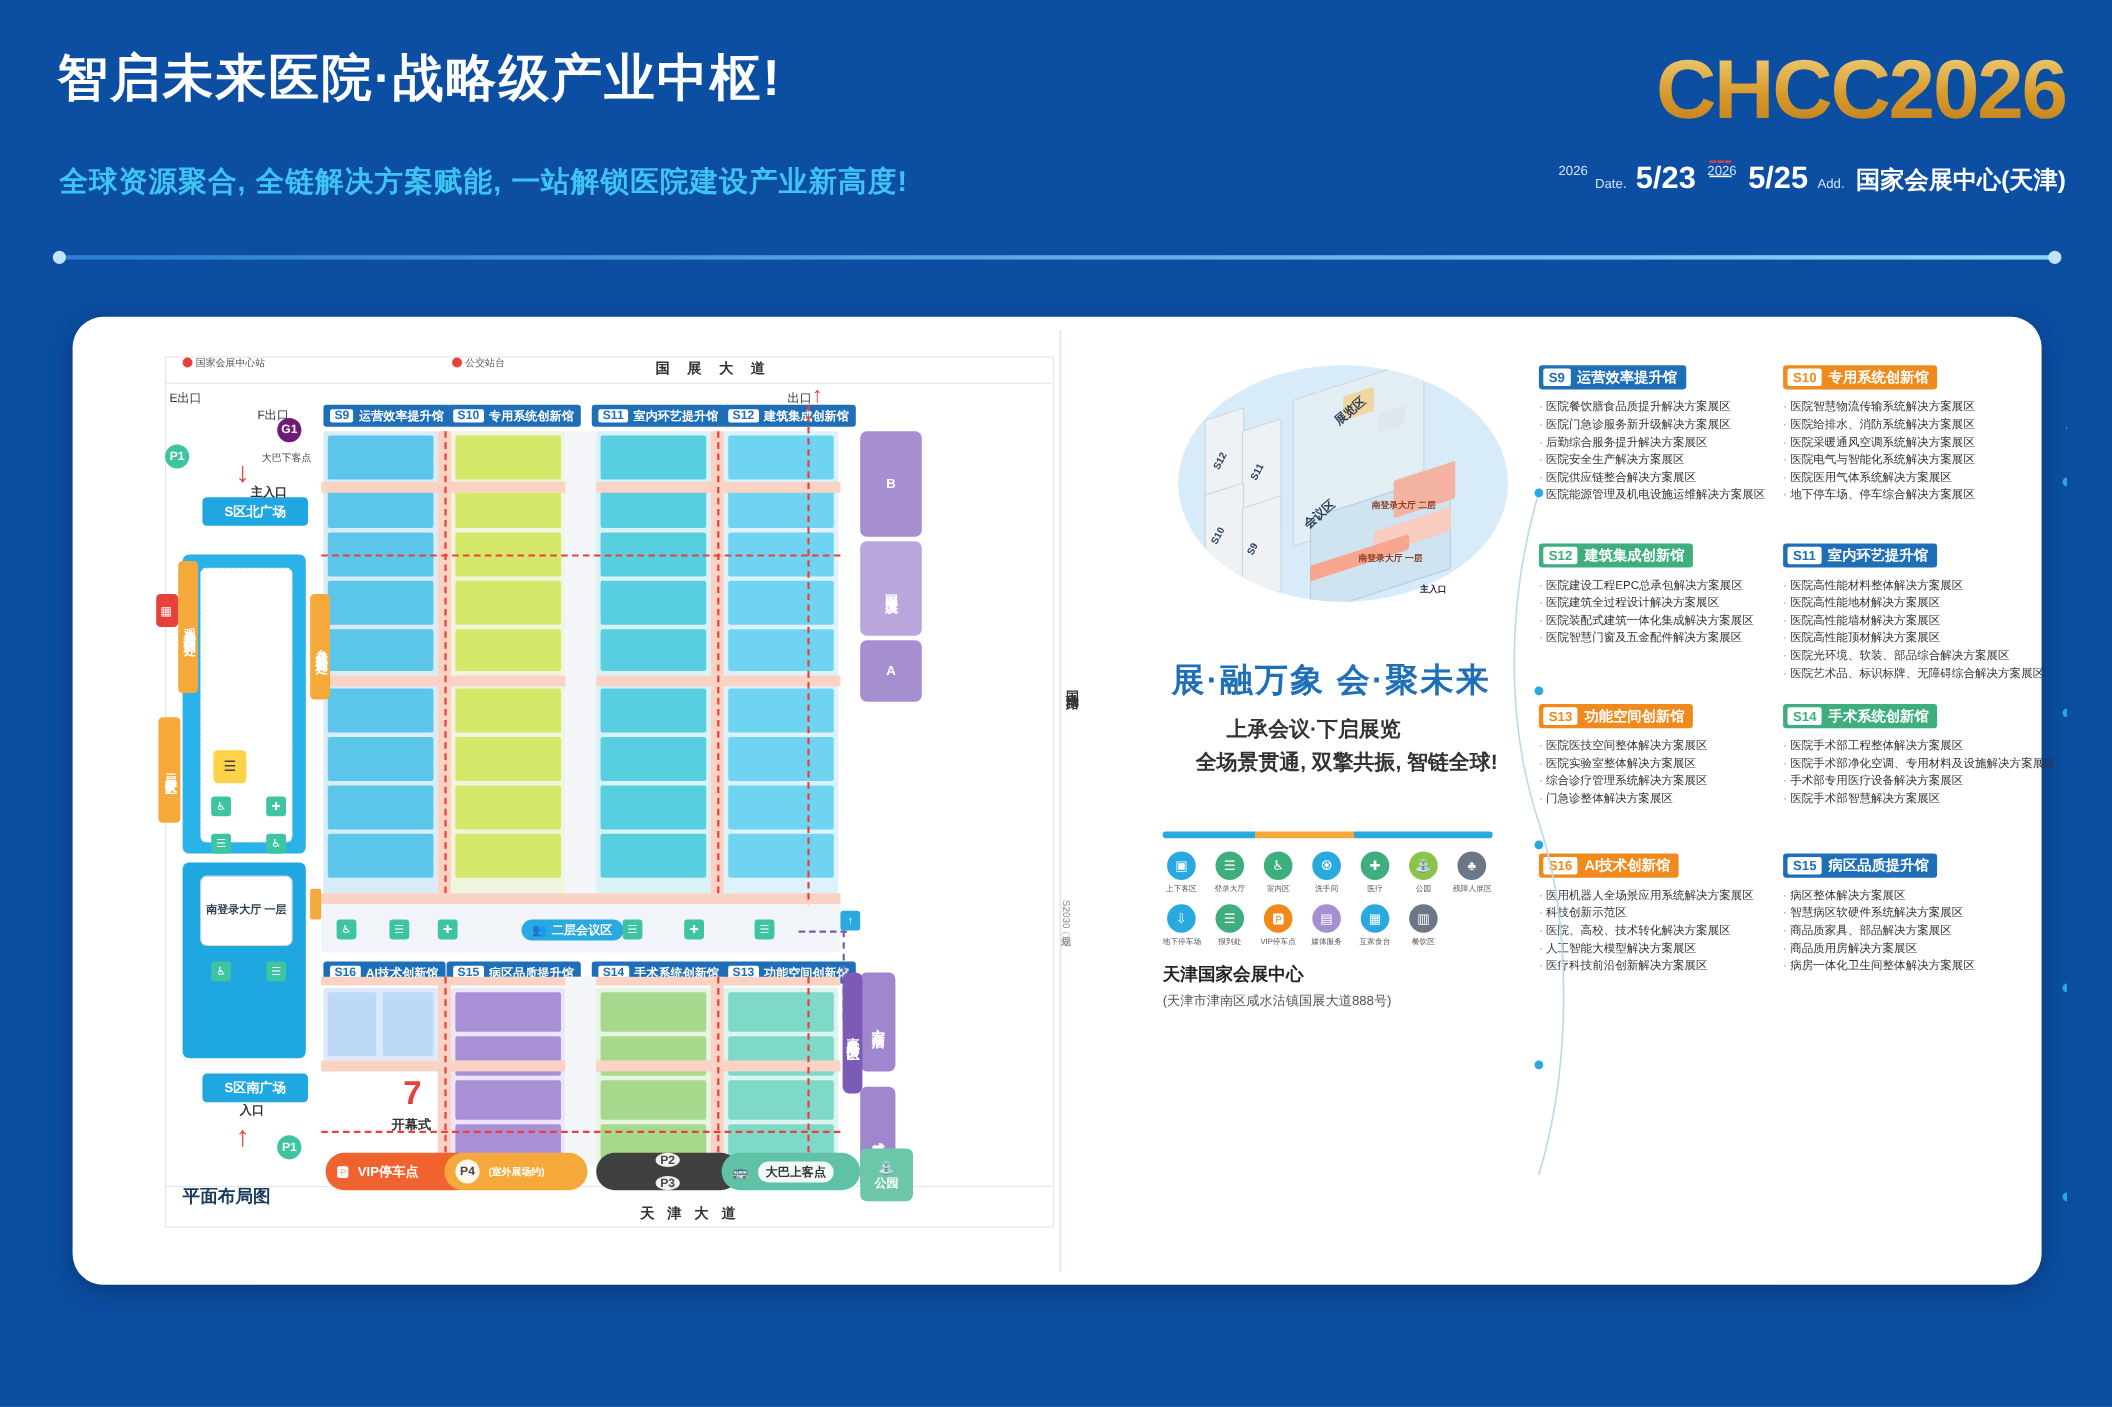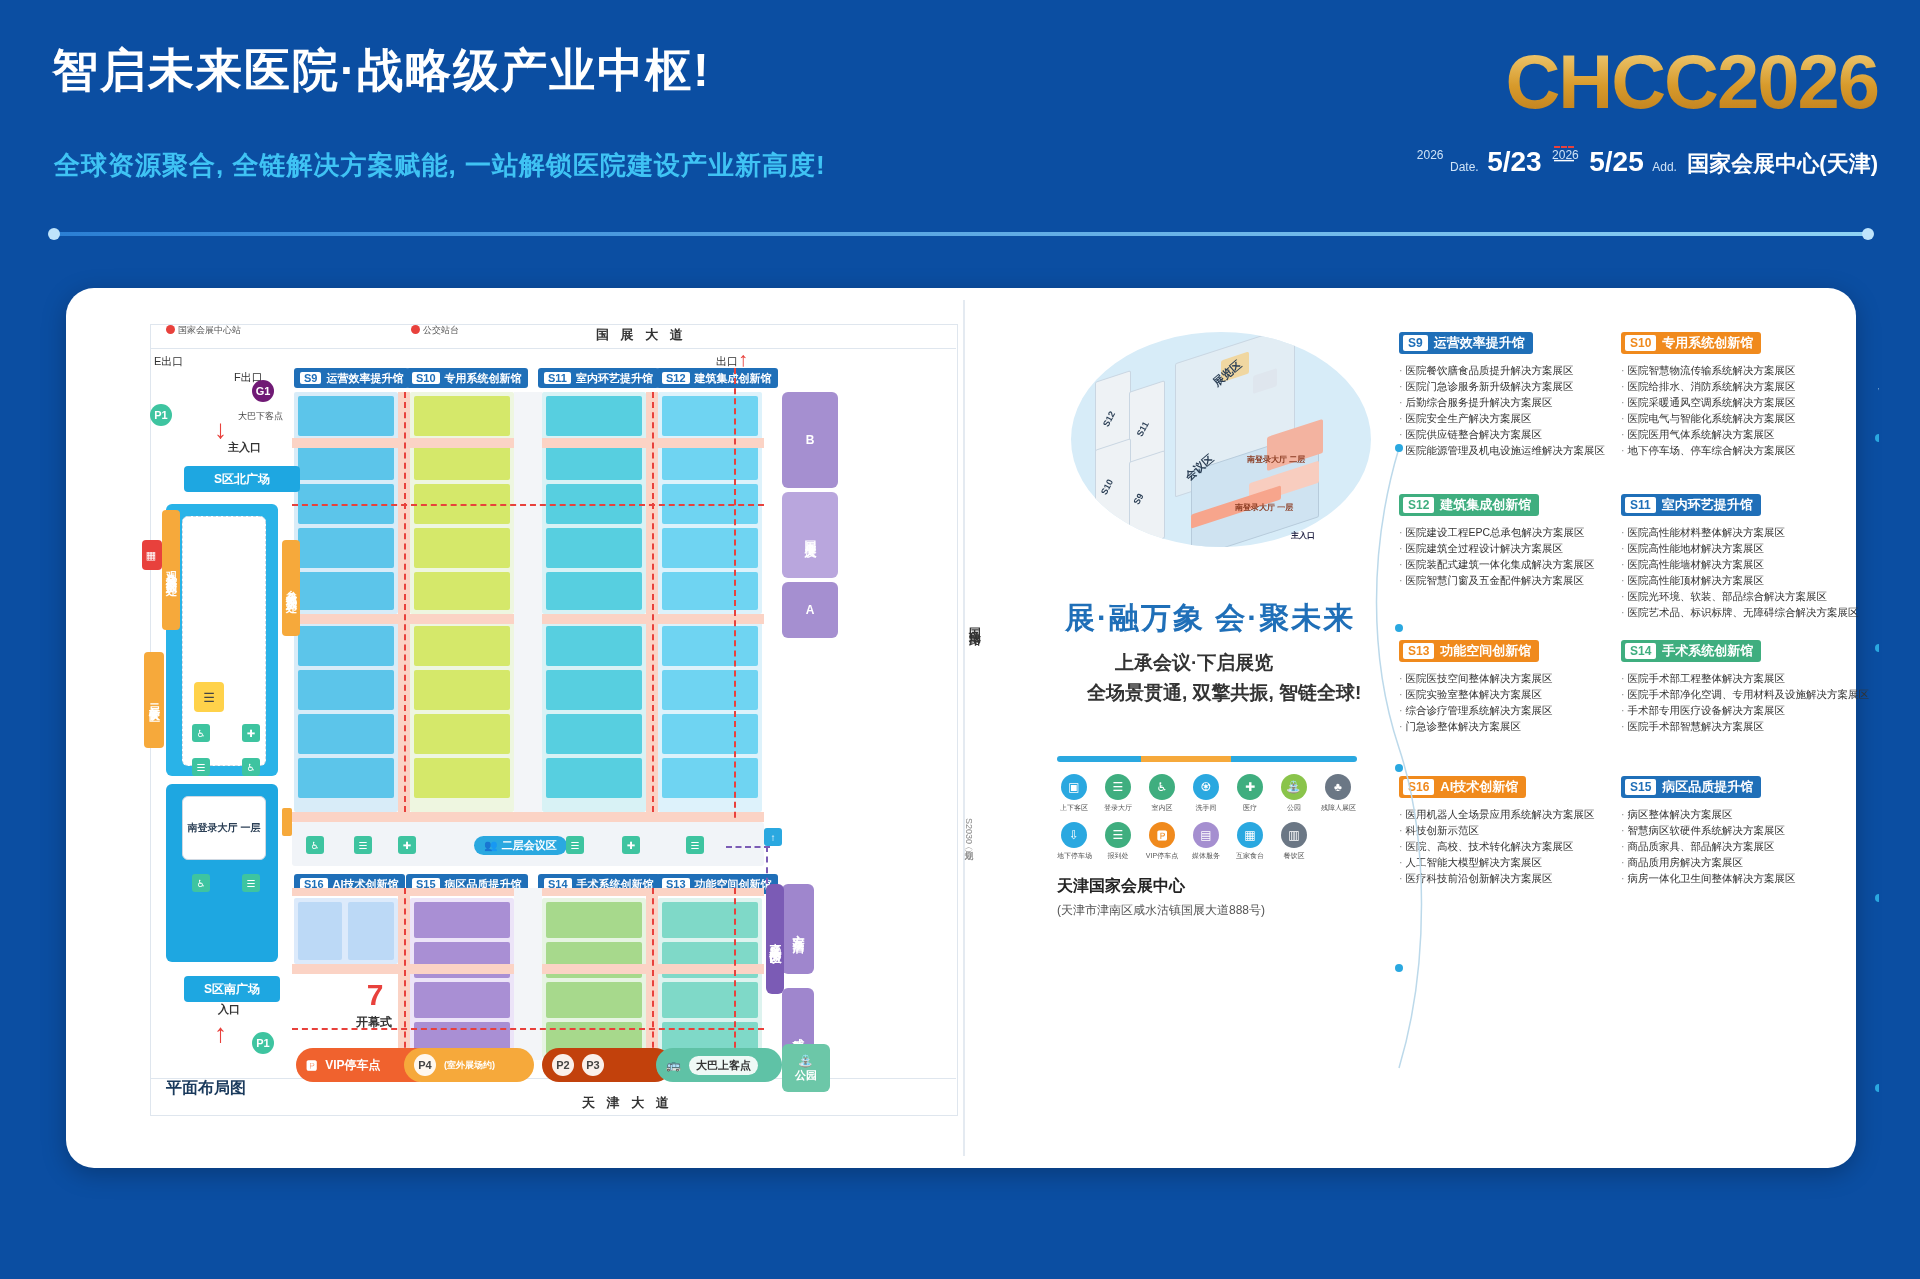--- a/index.html
+++ b/index.html
@@ -57,21 +57,21 @@
     background:#e4eaf1;
   }
 
   
   .plan{position:absolute;left:0;top:0;width:958px;height:880px;}
   .planframe{
     position:absolute;left:84px;top:36px;width:806px;height:790px;
     border:1px solid #dfe6ee;
   }
   .road-top{position:absolute;left:84px;top:36px;width:806px;height:24px;border-bottom:1px solid #dfe6ee;}
-  .road-top-label{position:absolute;left:530px;top:38px;font-size:13px;font-weight:bold;color:#333;letter-spacing:4px;}
+  .road-top-label{position:absolute;left:530px;top:38px;font-size:13px;font-weight:bold;color:#333;letter-spacing:4px;font-family:Liberation Mono, monospace;}
   .road-bottom-label{position:absolute;left:516px;top:806px;font-size:13px;font-weight:bold;color:#333;letter-spacing:4px;}
   .road-right-label{
     position:absolute;left:900px;top:330px;font-size:12px;font-weight:bold;color:#333;
     writing-mode:vertical-rl;letter-spacing:3px;
   }
   .road-vert-num{
     position:absolute;left:896px;top:530px;font-size:9px;color:#888;
     writing-mode:vertical-rl;
   }
   .exitlabel{position:absolute;font-size:11px;color:#333;}
@@ -374,21 +374,21 @@
     <div class="aisle" style="left:226px;top:676px;width:472px;height:10px;"></div>
     <div class="aisle" style="left:226px;top:600px;width:472px;height:8px;"></div>
     <div class="aisleV" style="left:332px;top:600px;width:12px;height:172px;"></div>
     <div class="aisleV" style="left:448px;top:600px;width:28px;height:172px;background:#f3f5f8;"></div>
     <div class="aisleV" style="left:580px;top:600px;width:12px;height:172px;"></div>
     <div class="dashV" style="left:338px;top:600px;height:170px;"></div>
     <div class="dashV" style="left:586px;top:600px;height:170px;"></div>
     <div class="dashV" style="left:668px;top:600px;height:170px;"></div>
     <div class="dash" style="left:226px;top:740px;width:472px;"></div>
 
-    <div class="plaza" style="left:118px;top:178px;width:116px;height:26px;">S区北广场</div>
+    <div class="plaza" style="left:118px;top:164px;width:96px;height:26px;">S区北广场</div>
     <div class="bigblue" style="left:100px;top:216px;width:112px;height:272px;"></div>
     <div class="whiteRound" style="left:116px;top:228px;width:82px;height:248px;border-style:dashed;"></div>
     <div class="orangeBox" style="left:96px;top:222px;width:18px;height:120px;">观众及展商报到处</div>
     <div class="orangeBox" style="left:216px;top:252px;width:18px;height:96px;">参会代表报到处</div>
     <div class="orangeBox" style="left:78px;top:364px;width:20px;height:96px;background:#f6a93b;">二层餐饮区</div>
     <div class="plaza" style="left:128px;top:394px;width:30px;height:30px;background:#ffd24a;color:#444;border-radius:4px;font-size:13px;">☰</div>
     <div class="smallIcon" style="left:126px;top:436px;">♿</div>
     <div class="smallIcon" style="left:176px;top:436px;">✚</div>
     <div class="smallIcon" style="left:126px;top:470px;">☰</div>
     <div class="smallIcon" style="left:176px;top:470px;">♿</div>
@@ -423,21 +423,21 @@
     <div class="smallIcon" style="left:698px;top:540px;background:#2aa8e0;">↑</div>
 
     <div class="legend" style="left:230px;top:760px;width:116px;background:#f0622e;">
       <span>🅿</span>
       <span>VIP停车点</span>
     </div>
     <div class="legend" style="left:338px;top:760px;width:110px;background:#f6a93b;">
       <span class="circ">P4</span>
       <span style="font-size:9px">(室外展场约)</span>
     </div>
-    <div class="legend" style="left:476px;top:760px;width:110px;background:#c2410c;">
+    <div class="legend" style="left:476px;top:760px;width:110px;background:#404040;flex-direction:column;">
       <span class="circ">P2</span>
       <span class="circ">P3</span>
     </div>
     <div class="legend" style="left:590px;top:760px;width:106px;background:#5fc2a6;">
       <span>🚌</span>
       <span class="pill">大巴上客点</span>
     </div>
 
     <div class="planTitle">平面布局图</div>
   </div>

